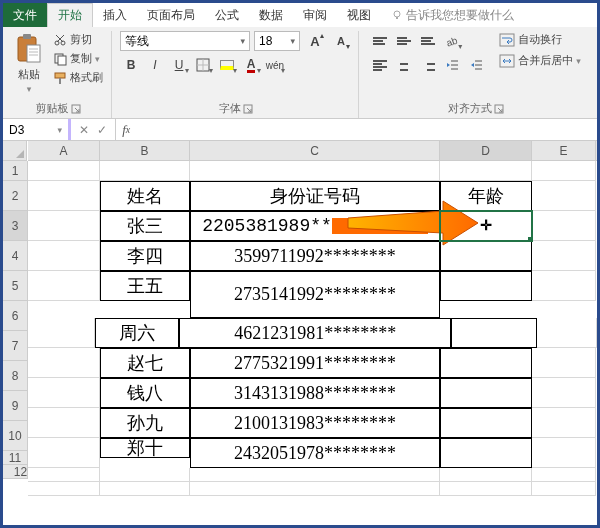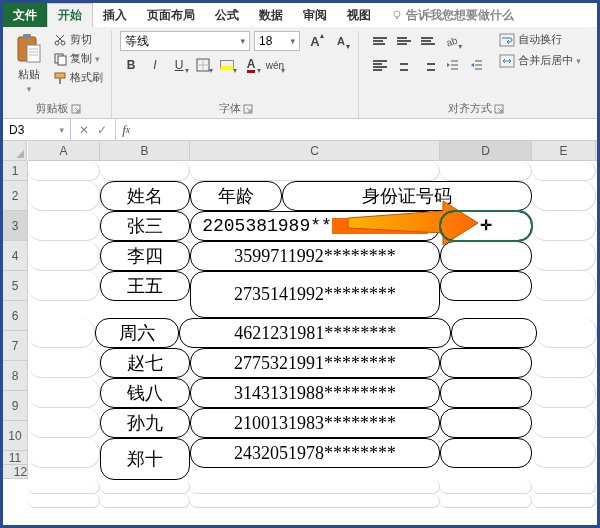--- a/index.html
+++ b/index.html
@@ -20,21 +20,20 @@
     height: 24px;
     background: #fff;
   }
   .tab {
     padding: 0 10px;
     display: flex;
     align-items: center;
     font-size: 12px;
     cursor: pointer;
     color: #333;
-    font-weight: bold;
   }
   .tab.file { background: #1e6b3a; color: #fff; }
   .tab.active { background: #f1f1f1; border-top: 1px solid #ccc; border-left:1px solid #ccc; border-right:1px solid #ccc; color:#217346;}
   .tab.tell { color: #888; }
   .tab svg { margin-right:3px;}
   
   .ribbon {
     display: flex;
     background: #f1f1f1;
     border-bottom: 1px solid #ccc;
@@ -87,21 +86,21 @@
   .iconbtn.with-caret::after{
     content:"▾"; font-size:8px; color:#666; position:absolute; right:1px; bottom:0;
   }
   .underline-a { border-bottom:3px solid #c00000; display:inline-block; line-height:12px; font-weight:bold;}
   .fill-bucket { width:14px;height:10px;border:1px solid #888; border-bottom:4px solid #ffff00;}
   .align-ic { display:flex; flex-direction:column; gap:1px; width:14px;}
   .align-ic span{ height:2px; background:#555;}
   
   .fbar { display:flex; align-items:stretch; height:22px; border-bottom:1px solid #ccc;}
   .namebox {
-    width:68px; border-right:1px solid #c4b5fd; display:flex; align-items:center; padding:0 6px;
+    width:68px; border-right:3px solid #c4b5fd; display:flex; align-items:center; padding:0 6px;
     background:#fff; font-size:12px; justify-content:space-between; cursor:pointer;
   }
   .fbar-icons { display:flex; align-items:center; gap:8px; padding:0 8px; color:#888; border-right:1px solid #ccc;}
   .fx { font-style:italic; font-family:"Times New Roman",serif; font-size:13px; color:#555; padding:0 6px; display:flex; align-items:center;}
   .formula-input { flex:1; display:flex; align-items:center; padding:0 6px; background:#fff;}
   
   .sheet { display:flex; height: calc(528px - 6px - 24px - 92px - 22px); }
   .rowhdrs { display:flex; flex-direction:column; background:#e6e6e6; border-right:1px solid #ccc;}
   .corner { height:20px; width:24px; background:#e6e6e6; border-bottom:1px solid #ccc; border-right:1px solid #ccc; position:relative;}
   .corner::after{content:""; position:absolute; right:2px; bottom:2px; width:0;height:0;border-left:8px solid transparent; border-bottom:8px solid #b5b5b5;}
@@ -116,21 +115,21 @@
     display:flex; align-items:center; justify-content:center;
     border-right:1px solid #ccc; color:#555; font-size:12px; background:#e6e6e6; cursor:pointer;
   }
   .colhdr.sel { background:#d6d6d6; }
   .gridbody { position:relative; flex:1;}
   .gridrow { display:flex; }
   .cell {
     border-right:1px solid #d8d8d8; border-bottom:1px solid #d8d8d8;
     display:flex; align-items:center; justify-content:center;
     font-size:18px; font-family:"SimSun","Microsoft YaHei",serif;
-    color:#000; padding:0 4px; overflow:hidden; white-space:nowrap;border-radius:14px;
+    color:#000; padding:0 4px; overflow:hidden; white-space:nowrap;
   }
   .bordered { border:1px solid #000 !important; }
   .sel-cell { outline:2px solid #217346; outline-offset:-1px; position:relative;}
   .sel-cell::after{ content:""; position:absolute; right:-3px; bottom:-3px; width:6px; height:6px; background:#217346;}
   
   .arrow-wrap{ position:absolute; pointer-events:none; }
   .redact { display:inline-block; background:#ff6a00; height:16px; vertical-align:middle;}
   .cursor-plus{
     font-size:14px; line-height:14px; font-weight:bold; color:#000;
     display:inline-flex;
@@ -421,22 +420,22 @@
     <div class="gridrow">
           <div class="cell" style="width: 72px; height: 20px;"></div>
           <div class="cell" style="width: 90px; height: 20px;"></div>
           <div class="cell" style="width: 250px; height: 20px;"></div>
           <div class="cell" style="width: 92px; height: 20px;"></div>
           <div class="cell" style="width: 64px; height: 20px;"></div>
         </div>
         <div class="gridrow">
           <div class="cell" style="width: 72px; height: 30px;"></div>
           <div class="cell bordered" style="width: 90px; height: 30px;">姓名</div>
+          <div class="cell bordered" style="width: 250px; height: 30px;">身份证号码</div>
           <div class="cell bordered" style="width: 92px; height: 30px;">年龄</div>
-          <div class="cell bordered" style="width: 250px; height: 30px;">身份证号码</div>
           <div class="cell" style="width: 64px; height: 30px;"></div>
         </div>
         <div class="gridrow">
           <div class="cell" style="width: 72px; height: 30px;"></div>
           <div class="cell bordered" style="width: 90px; height: 30px;">张三</div>
           <div class="cell bordered" style="width: 250px; height: 30px; font-family: Liberation Mono, monospace;">
             <span><span>2205381989**</span><span class="redact" style="width: 96px;"></span></span>
           </div>
           <div class="cell bordered sel-cell" style="width: 92px; height: 30px;">
             <span class="cursor-plus">✛</span>
@@ -480,21 +479,21 @@
         </div>
         <div class="gridrow">
           <div class="cell" style="width: 72px; height: 30px;"></div>
           <div class="cell bordered" style="width: 90px; height: 30px;">孙九</div>
           <div class="cell bordered" style="width: 250px; height: 30px;">2100131983********</div>
           <div class="cell bordered" style="width: 92px; height: 30px;"></div>
           <div class="cell" style="width: 64px; height: 30px;"></div>
         </div>
         <div class="gridrow">
           <div class="cell" style="width: 72px; height: 30px;"></div>
-          <div class="cell bordered" style="width: 90px; height: 42px;">郑十</div>
+          <div class="cell bordered" style="width: 90px; height: 20px;">郑十</div>
           <div class="cell bordered" style="width: 250px; height: 30px;">2432051978********</div>
           <div class="cell bordered" style="width: 92px; height: 30px;"></div>
           <div class="cell" style="width: 64px; height: 30px;"></div>
         </div>
         <div class="gridrow">
           <div class="cell" style="width: 72px; height: 14px;"></div>
           <div class="cell" style="width: 90px; height: 14px;"></div>
           <div class="cell" style="width: 250px; height: 14px;"></div>
           <div class="cell" style="width: 92px; height: 14px;"></div>
           <div class="cell" style="width: 64px; height: 14px;"></div>

